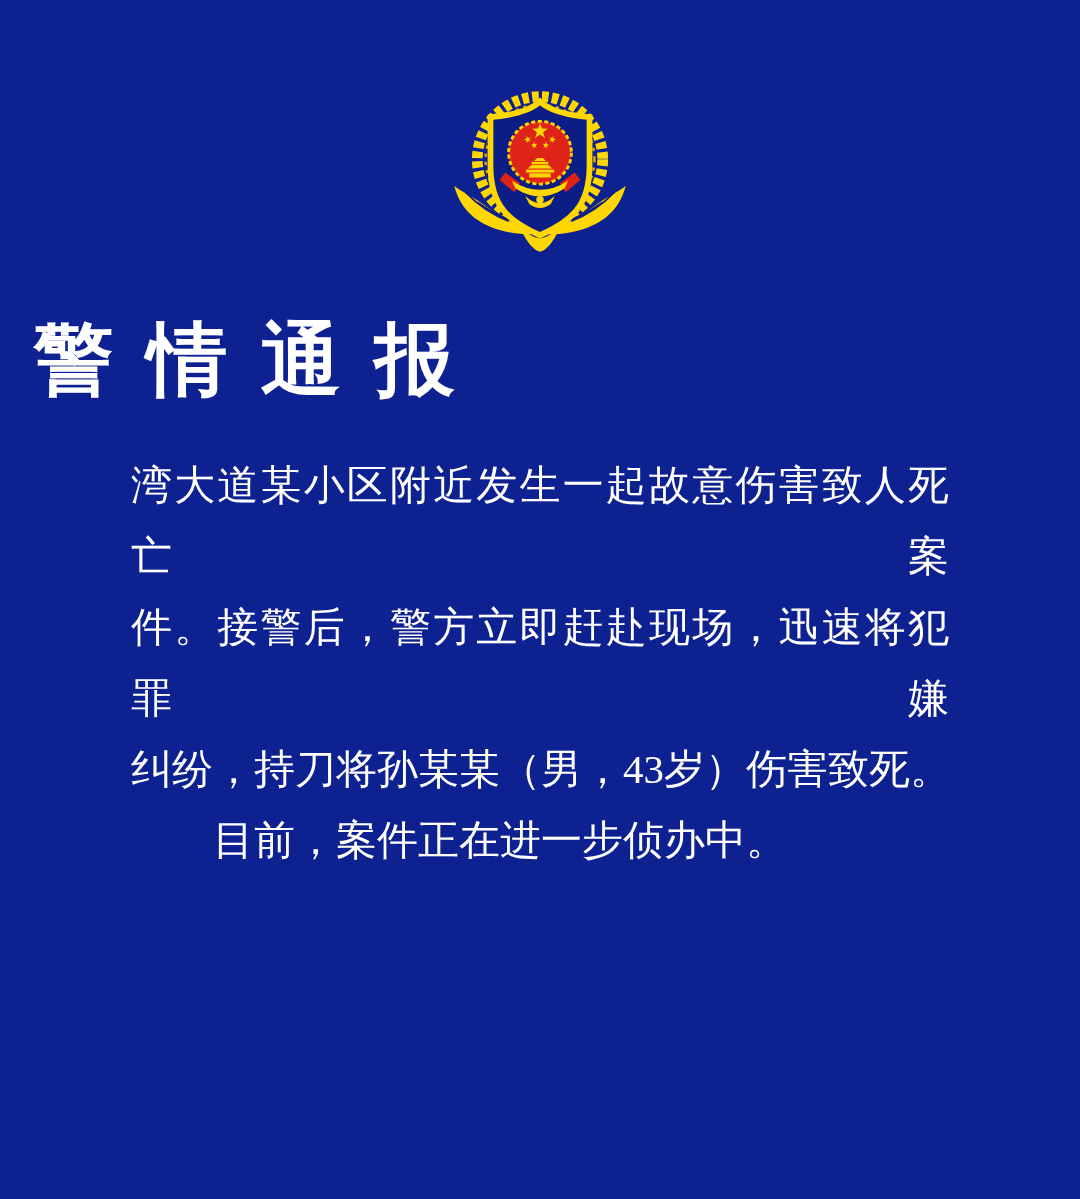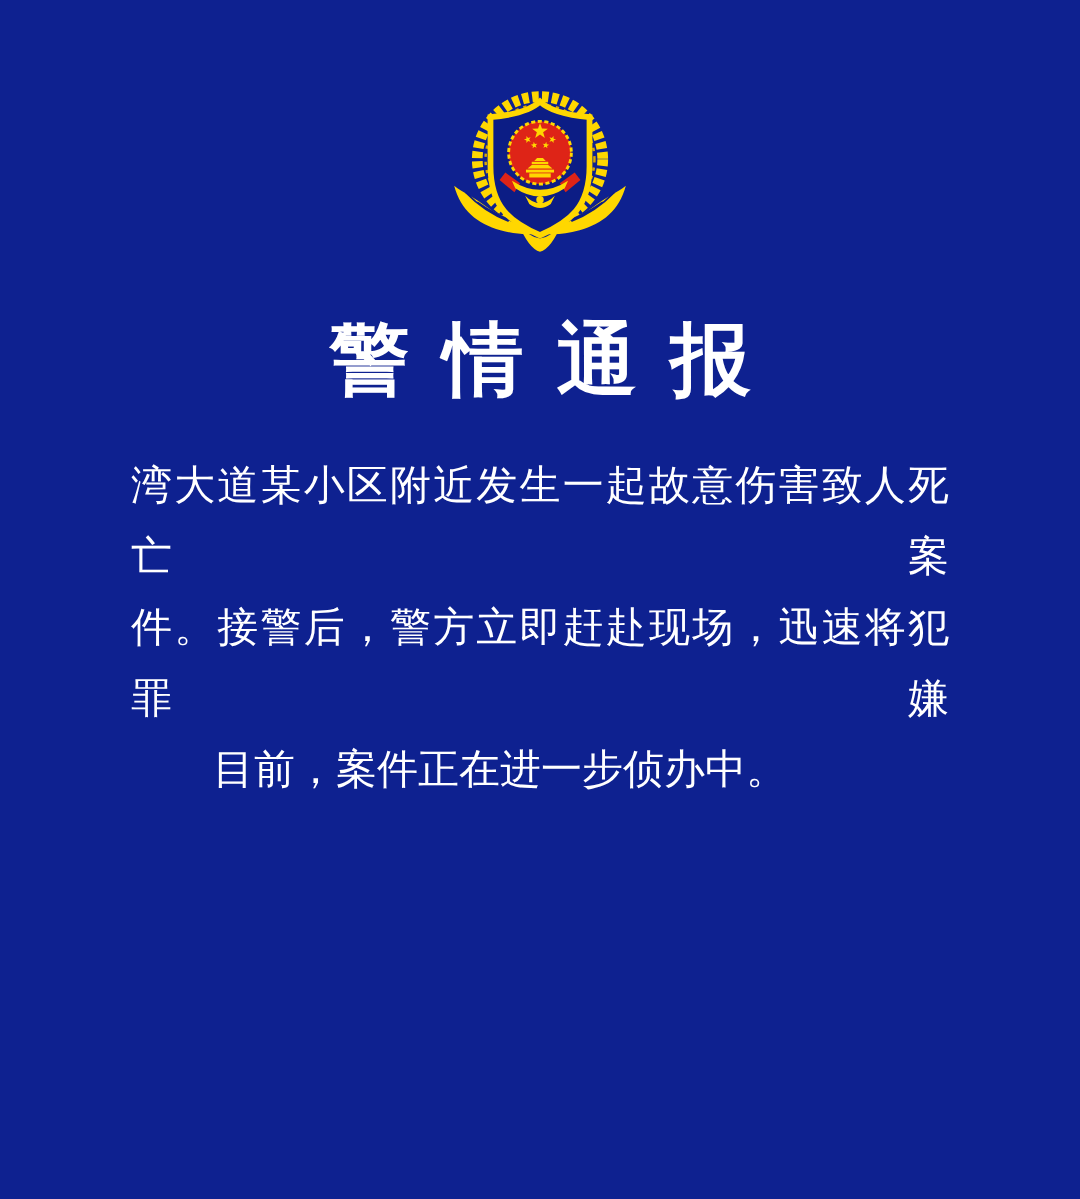--- a/index.html
+++ b/index.html
@@ -27,21 +27,20 @@
   }
   .emblem-wrap svg{display:block;}
   .gold{fill:var(--emblem-gold);}
   .red-f{fill:var(--emblem-red);}
   .shield{fill:var(--emblem-shield-blue);stroke:var(--emblem-gold);stroke-width:7;}
   .ring{fill:none;stroke:var(--emblem-gold);}
   .ring2{fill:none;stroke:var(--emblem-gold-dark);}
   .feather{fill:none;stroke:var(--emblem-shield-blue);stroke-width:2;}
   .title{
     margin-top:54px;
-    text-align:center;
     font-size:80px;
     font-weight:bold;
     line-height:1.15;
     letter-spacing:0.42em;
     padding-left:0.42em; 
     white-space:nowrap;
   }
   .body-text{
     width:818px;
     margin:44px auto 0;
@@ -104,16 +103,17 @@
       <path class="gold" d="M92 128 Q110 146 128 128 L123 138 Q110 148 97 138 Z"></path>
       <circle class="gold" cx="110" cy="133" r="4.5"></circle>
     </svg>
   </div>
 
   <h1 class="title">警情通报</h1>
 
   <div class="body-text">
     <div class="line full">湾大道某小区附近发生一起故意伤害致人死亡案</div>
     <div class="line full">件。接警后，警方立即赶赴现场，迅速将犯罪嫌</div>
+    <div class="line">纠纷，持刀将孙某某（男，43岁）伤害致死。</div>
     <div class="line ind">目前，案件正在进一步侦办中。</div>
   </div>
 
 </div>
 
 </body></html>

